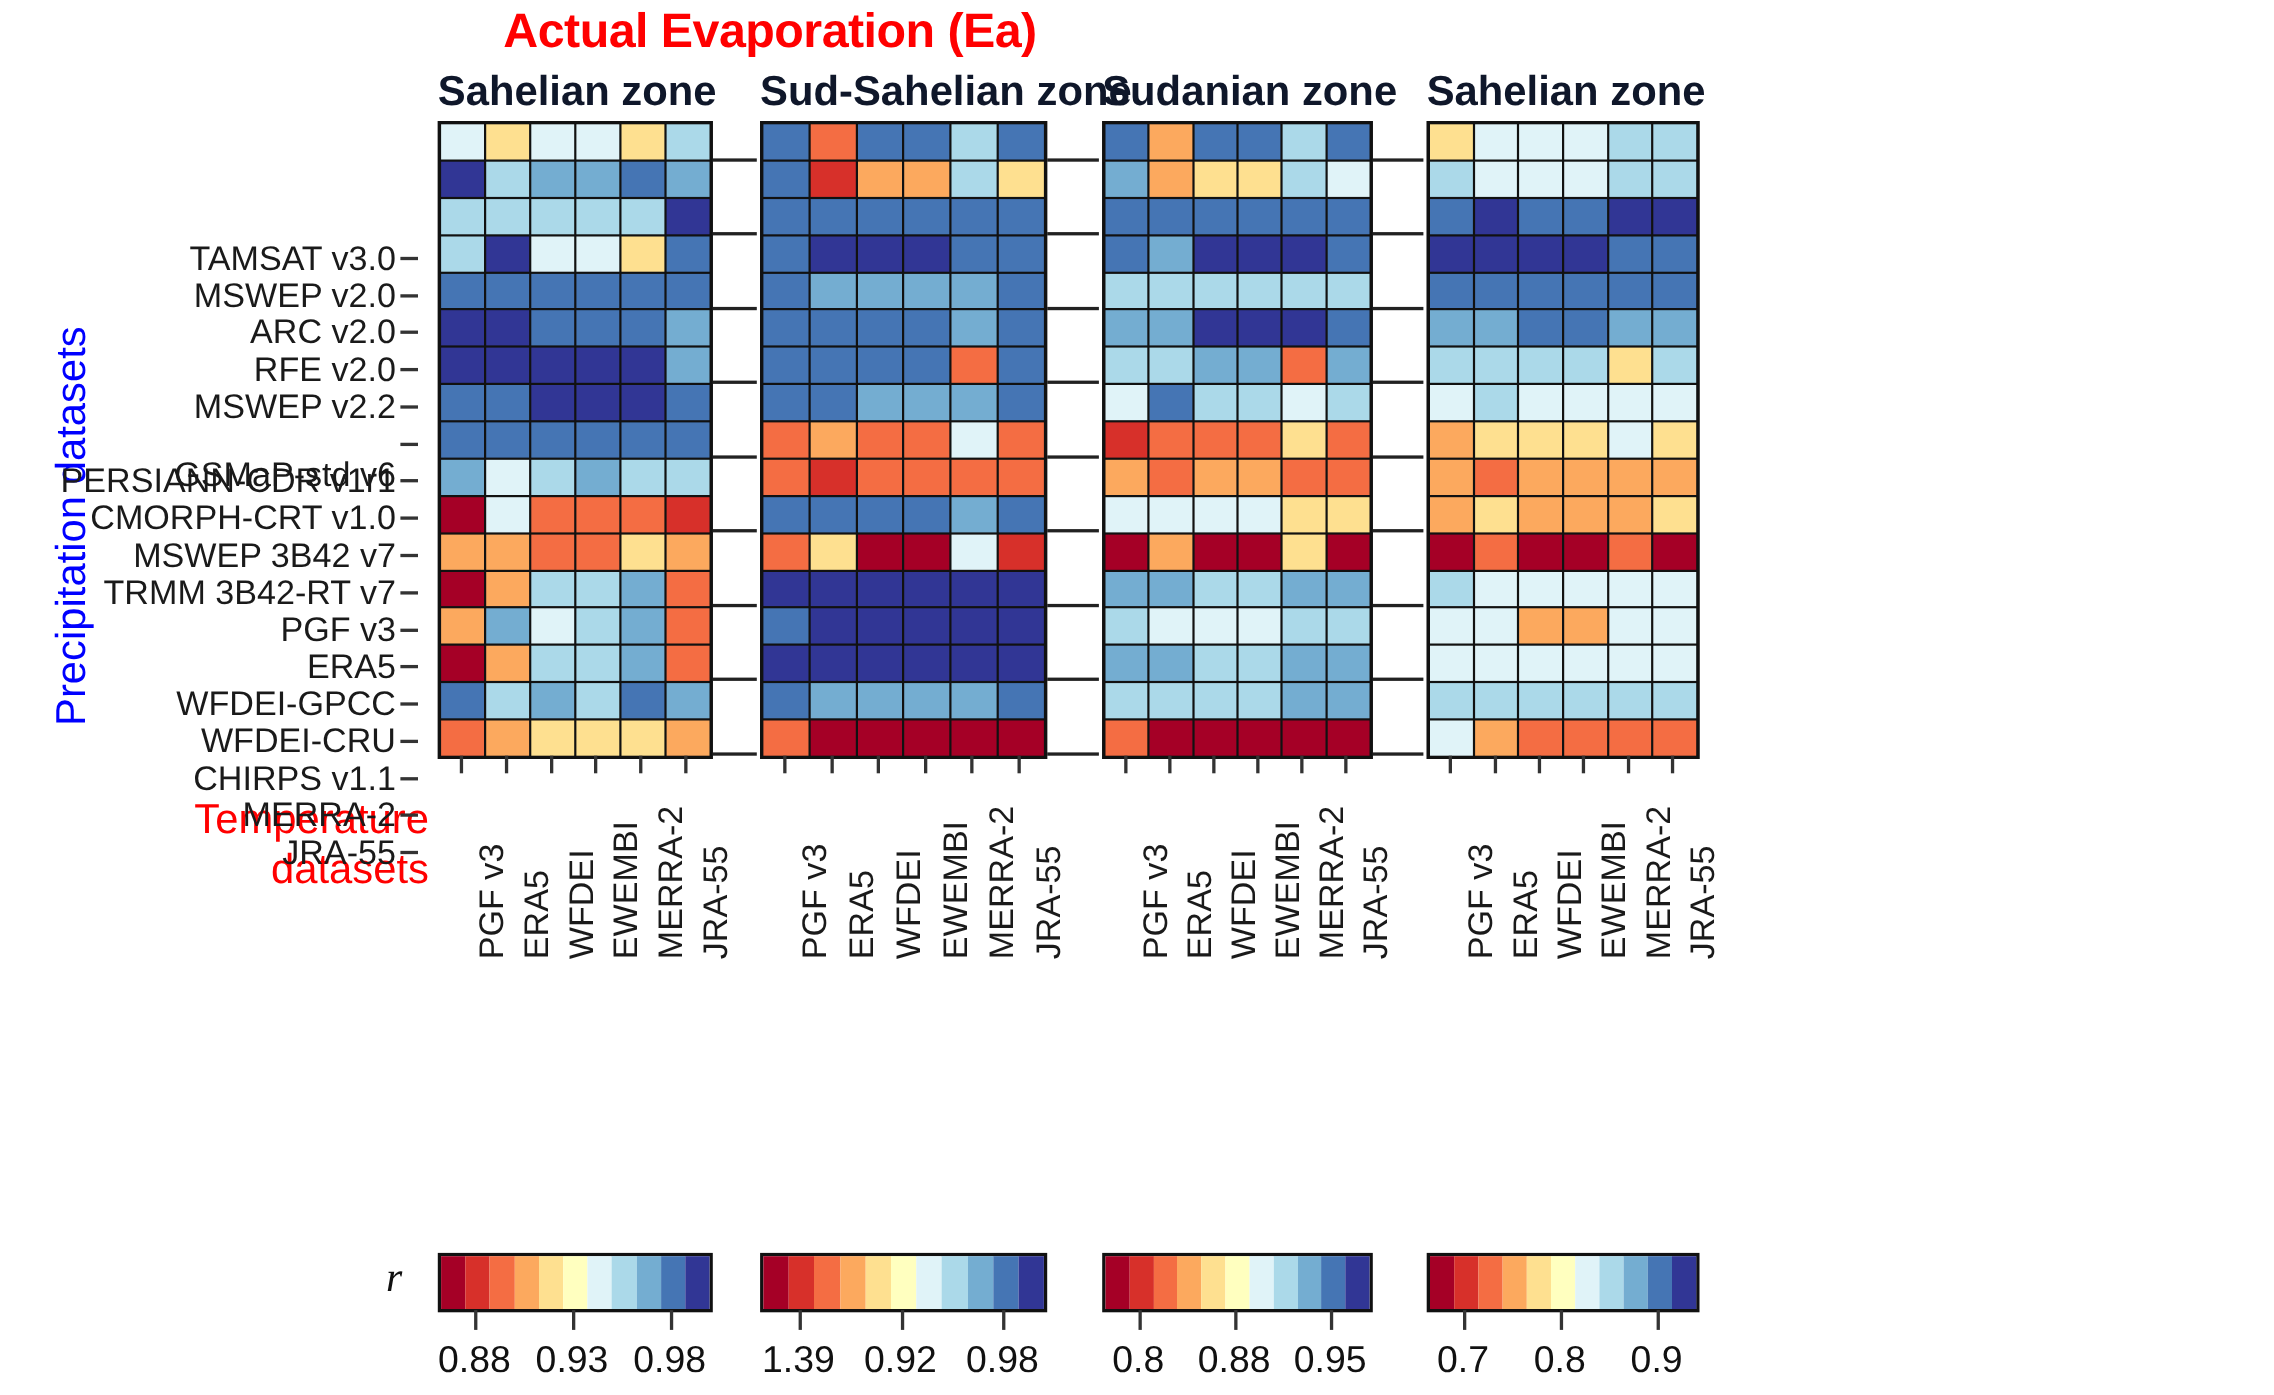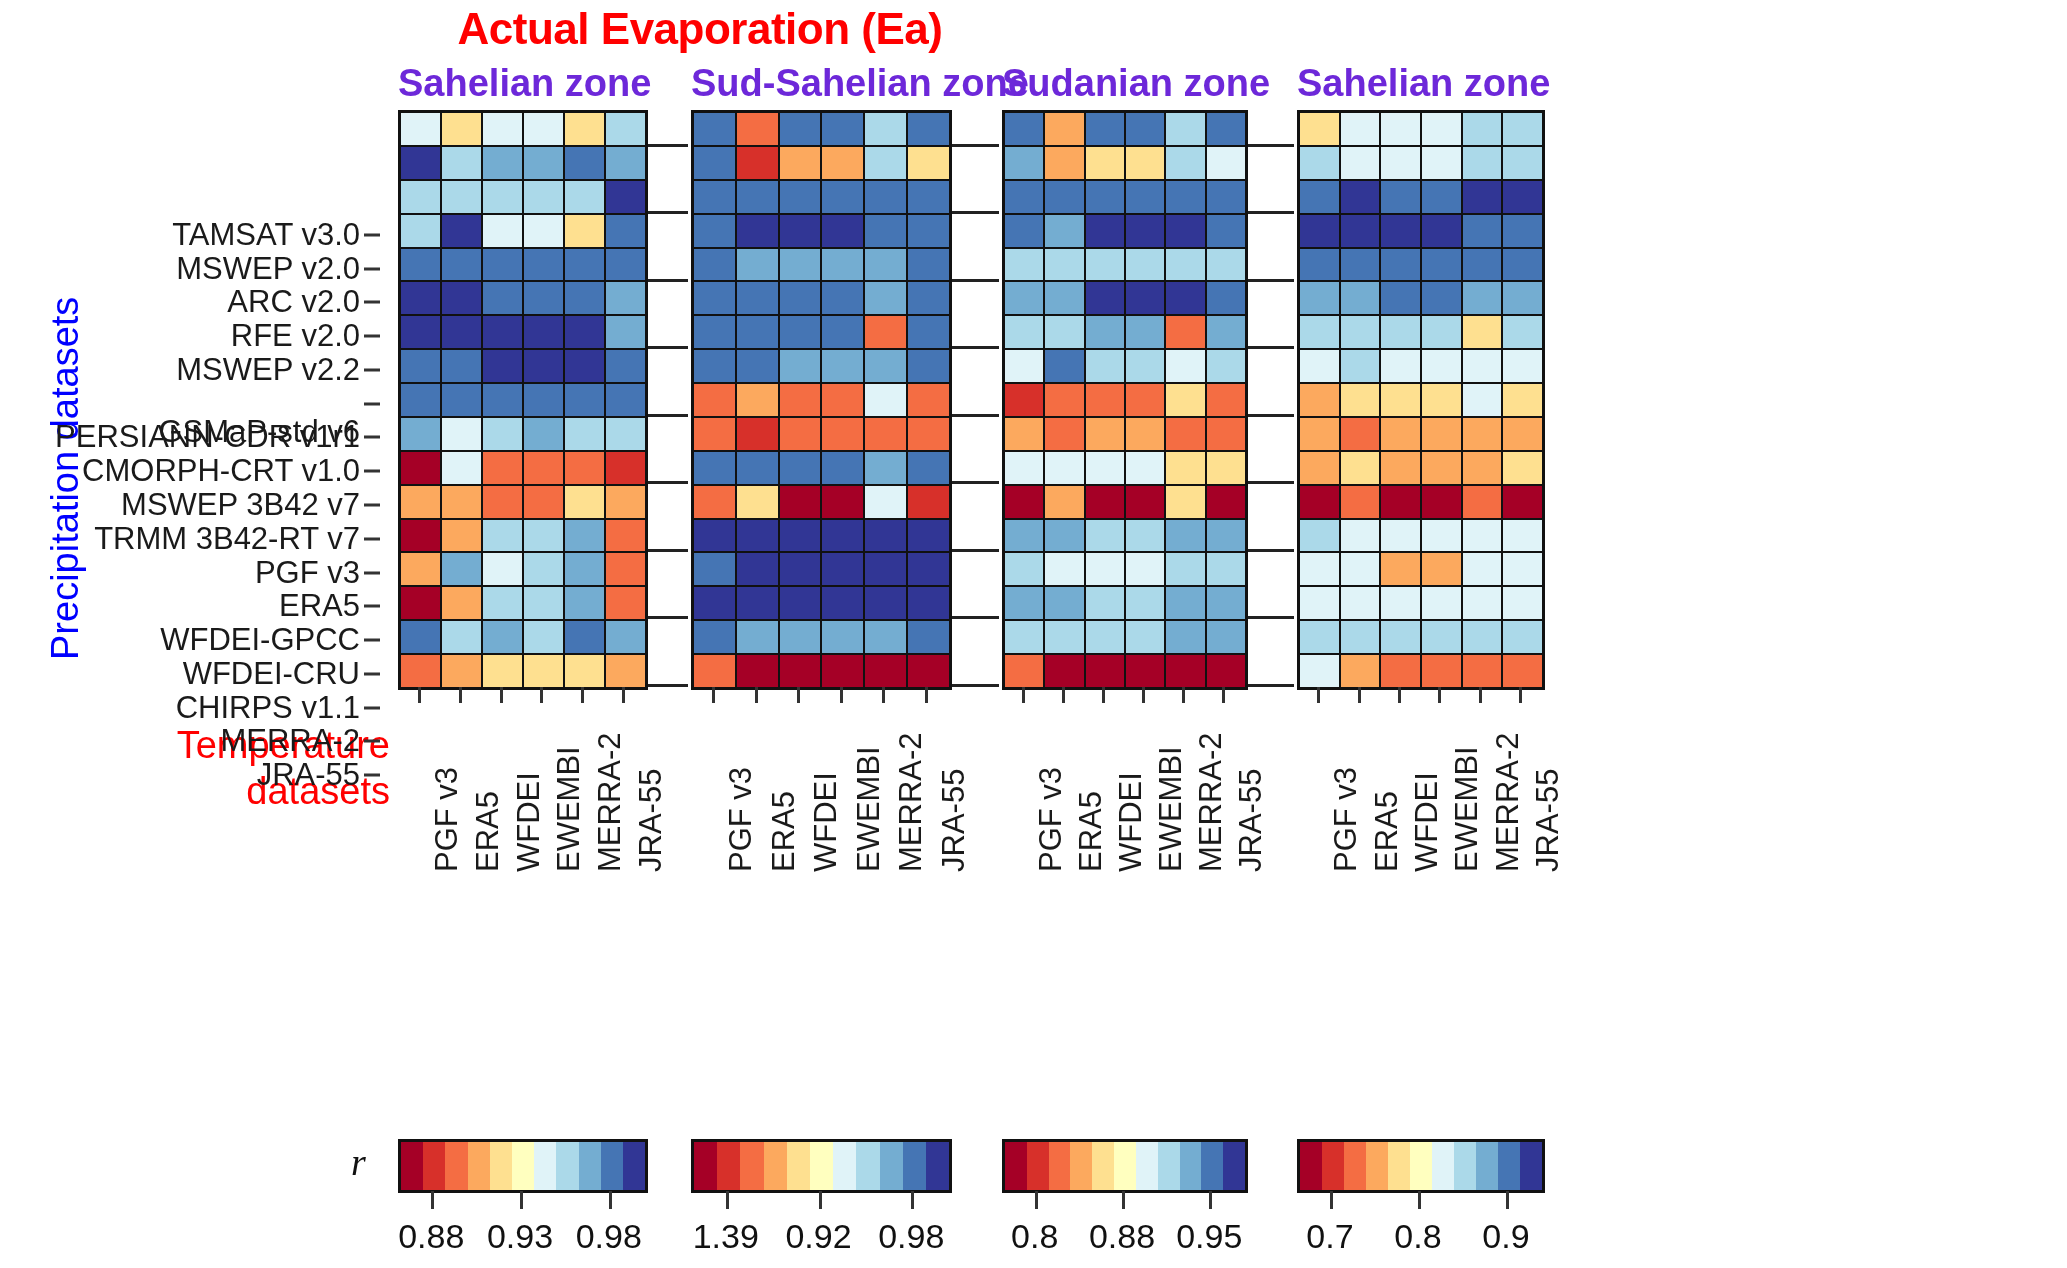--- a/index.html
+++ b/index.html
@@ -21,21 +21,21 @@
     color:#ff0000;
     letter-spacing:-0.5px;
     white-space:nowrap;
   }
 
   
   .panel-title{
     position:absolute;
     top:62px;
     font-size:38px; font-weight:bold;
-    color:#6d28d9;
+    color:#0f172a;
     white-space:nowrap;
   }
 
   
   .ylabel{
     position:absolute;
     color:#0000ff;
     font-size:38px;
     font-weight:normal;
     white-space:nowrap;

